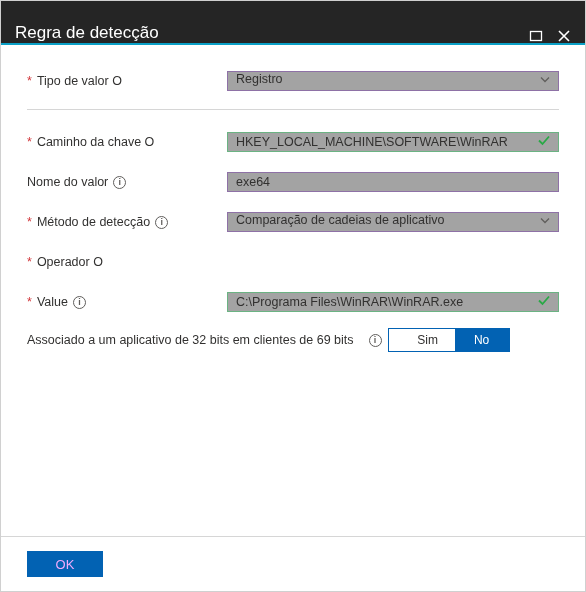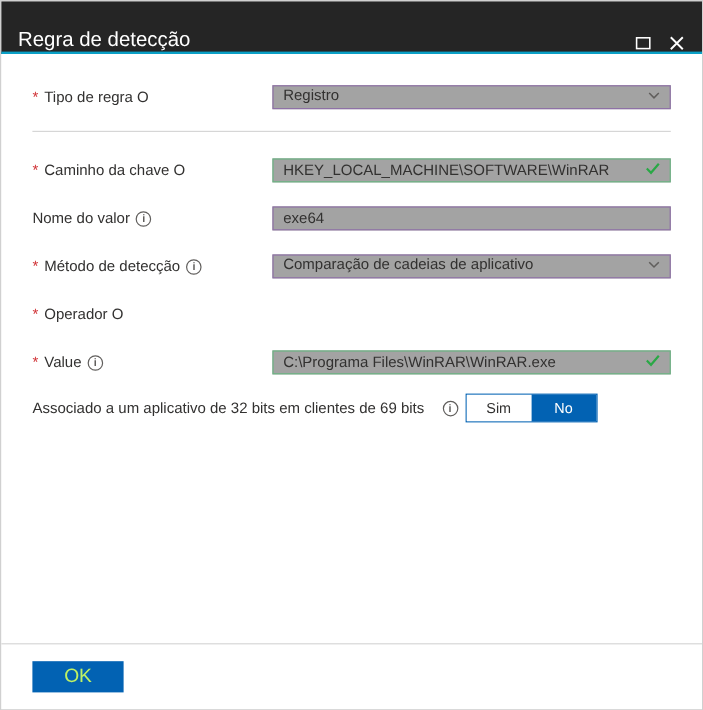--- a/index.html
+++ b/index.html
@@ -108,20 +108,21 @@
     display:flex;
     align-items:center;
     font-size:12.5px;
     margin-top: 8px;
   }
   .toggle-row .label-inline { margin-right: 6px; display:flex; align-items:center; gap:13px;}
   .toggle-group {
     display:flex;
     border:1px solid #0262b3;
     height:24px;
+    padding-left:12px;
   }
   .toggle-btn {
     width:54px;
     display:flex;
     align-items:center;
     justify-content:center;
     font-size:12px;
     cursor:pointer;
     background:#fff;
     color:#323130;
@@ -133,25 +134,25 @@
   .footer {
     position:absolute;
     bottom:0;
     left:0;
     right:0;
     border-top:1px solid #d6d6d6;
     padding:14px 26px;
   }
   .ok-btn {
     background:#0262b3;
-    color:#bef264;
+    color:#f0abfc;
     border:none;
     width:76px;
     height:26px;
-    font-size:16px;
+    font-size:13px;
     font-family:inherit;
     cursor:pointer;
   }
 </style>
 </head>
 <body>
 
 <div class="header">
   <div class="header-title">Regra de detecção</div>
   <div class="header-icons">
@@ -167,21 +168,21 @@
     </span>
   </div>
 </div>
 
 <div class="content">
 
 
   <div class="row">
     <div class="label-col">
       <span class="req">*</span>
-      <span>Tipo de regra O</span>
+      <span>Tipo de valor O</span>
     </div>
     <div class="field-col">
       <div class="select">
         <span>Registro</span>
       </div>
       <span class="select-chevron">
         <svg width="12" height="12" viewBox="0 0 12 12">
             <path d="M2 4 L6 8 L10 4" fill="none" stroke="#605e5c" stroke-width="1.3"></path>
           </svg>
       </span>

